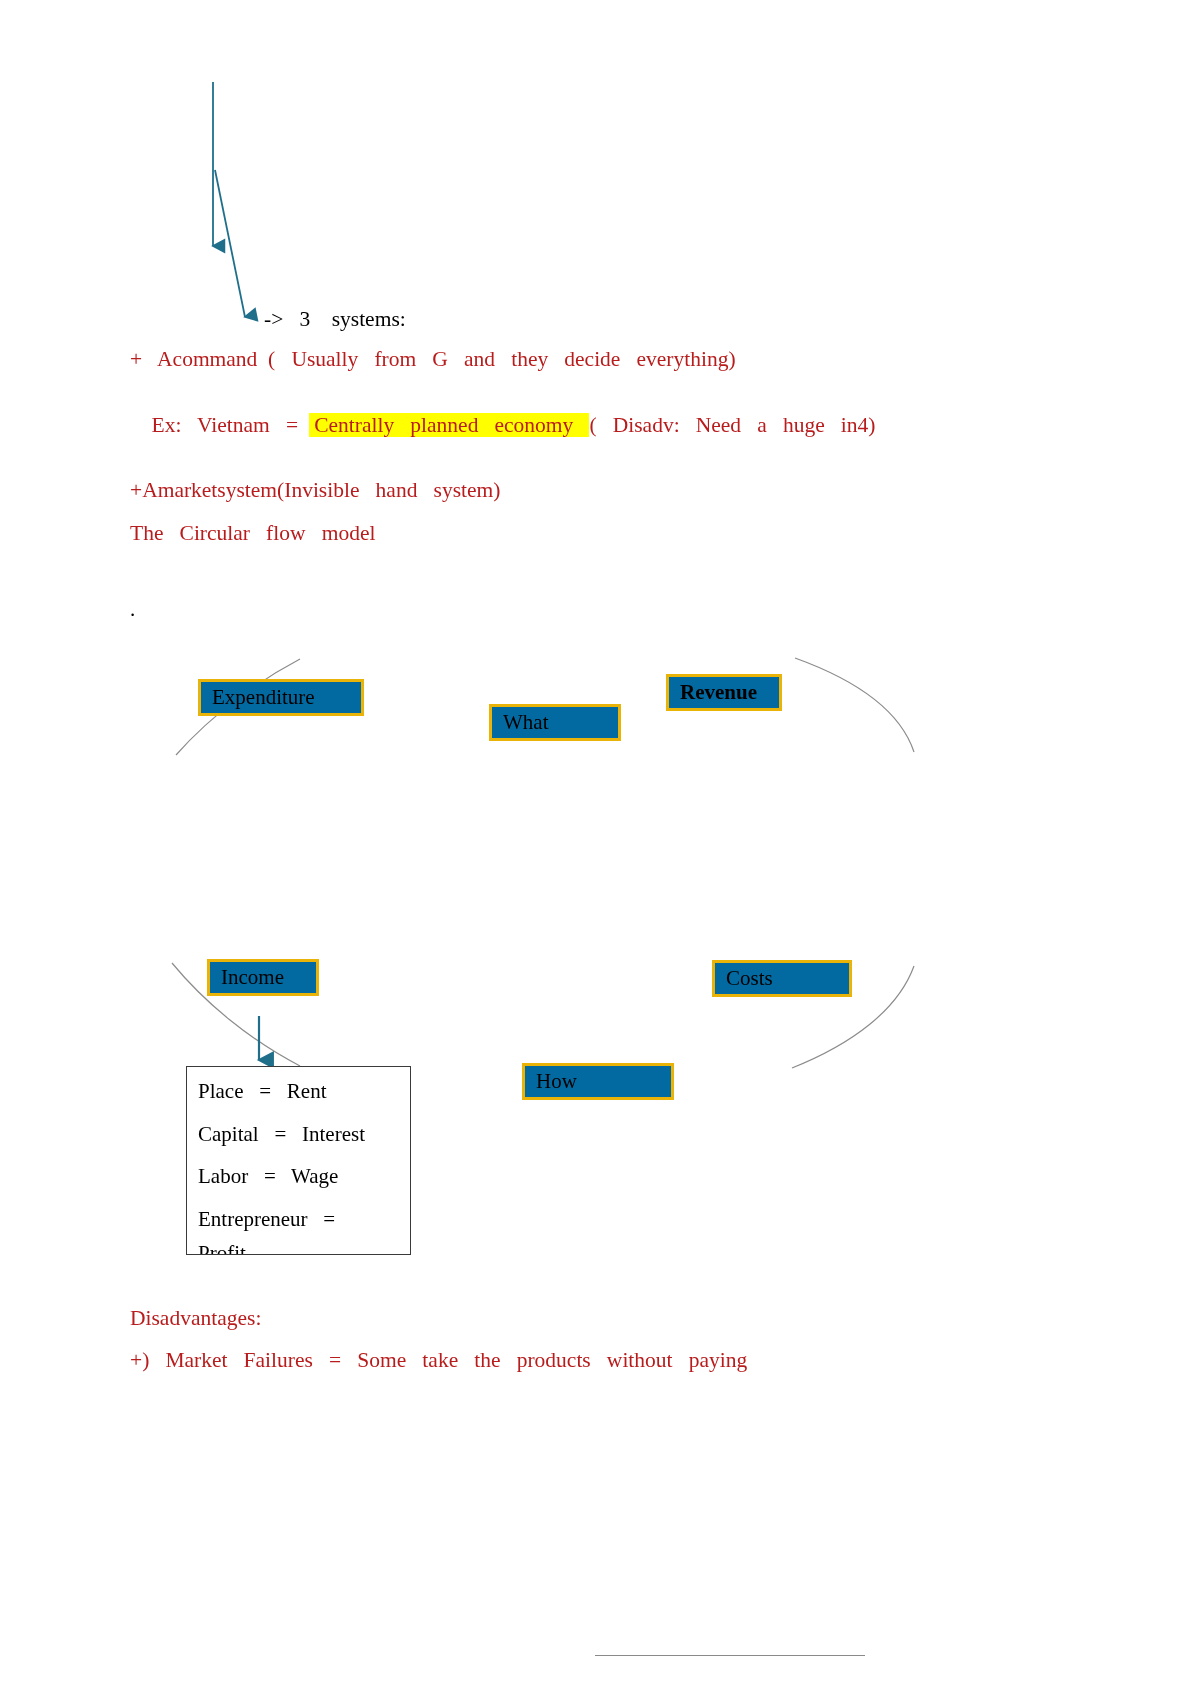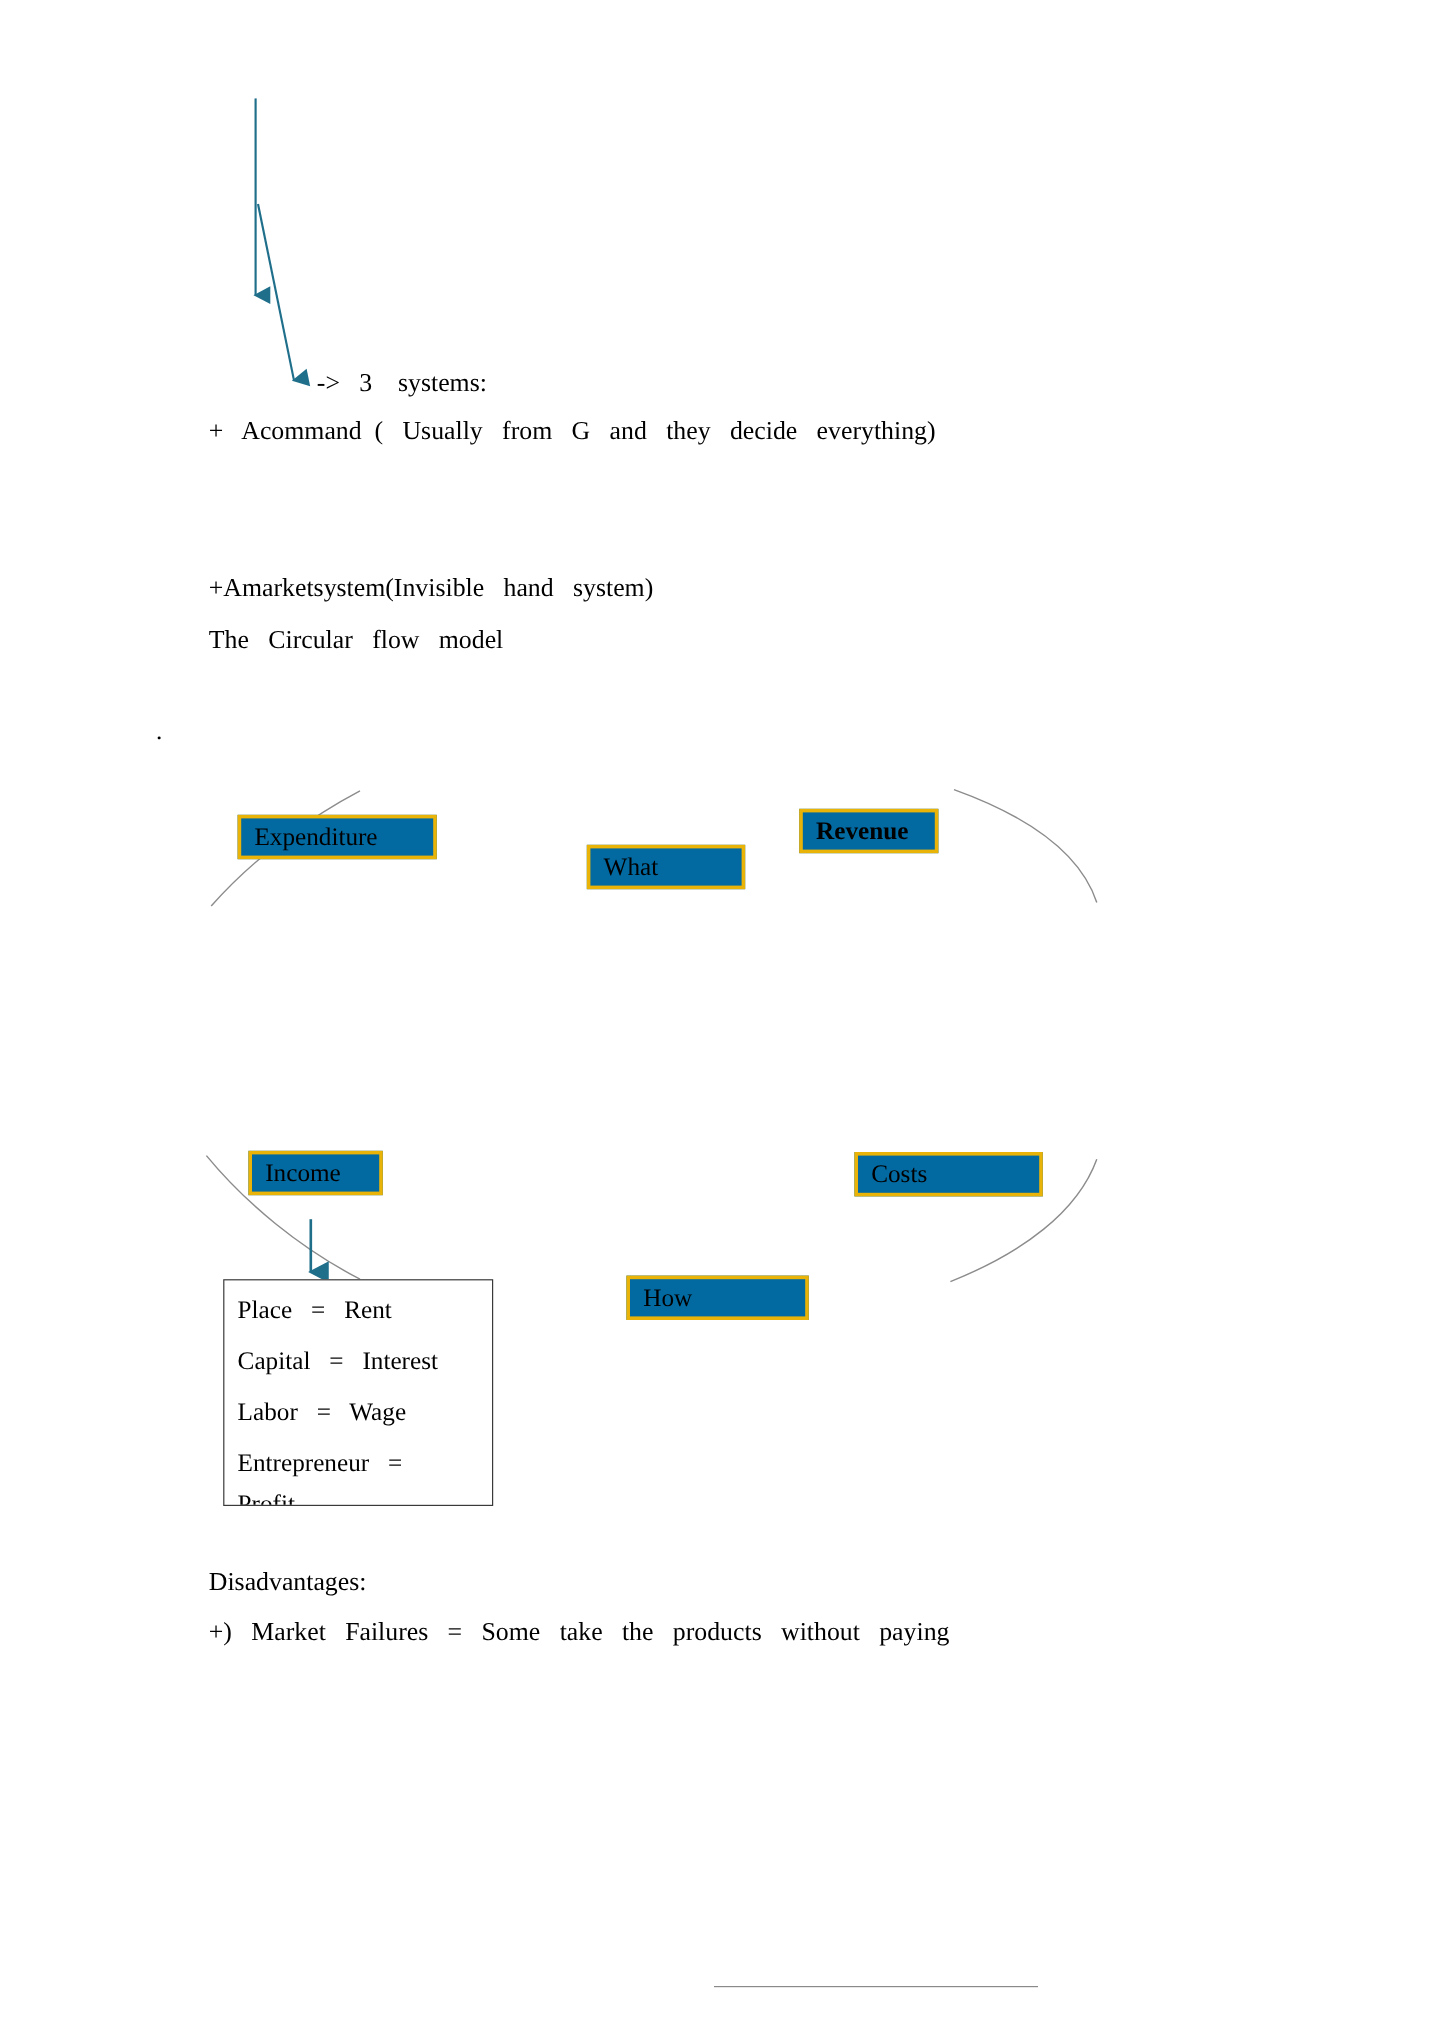--- a/index.html
+++ b/index.html
@@ -17,22 +17,21 @@
     height: 1685px;
     background: #ffffff;
     overflow: hidden;
   }
   
   .txt {
     position: absolute;
     font-size: 21.5px;
     line-height: 1.0;
     white-space: pre;
-    color: #000000;
-    margin-left: 44px;
+    color: #b91c1c;
   }
   .arrowline {
     position: absolute;
     font-size: 21.5px;
     white-space: pre;
   }
   .hl {
     background: #ffff00;
   }
   
@@ -124,36 +123,39 @@
 
     <g>
       <line x1="259" y1="1016" x2="259" y2="1060" stroke="#1f6f8b" stroke-width="2.2" marker-end="url(#ahead)"></line>
     </g>
   </svg>
 
   <div class="arrowline" style="left:264px; top:307px;">-&gt;   3    systems:</div>
 
   <div class="txt" style="left:130px; top:349px;">+   Acommand  (   Usually   from   G   and   they   decide   everything)</div>
 
+  <div class="txt" style="left:130px; top:393px;">
+    <span>Ex:   Vietnam   =  </span><span class="hl"> Centrally   planned   economy   </span><span>(   Disadv:   Need   a   huge   in4)</span>
+  </div>
 
   <div class="txt" style="left:130px; top:480px;">+Amarketsystem(Invisible   hand   system)</div>
 
   <div class="txt" style="left:130px; top:523px;">The   Circular   flow   model</div>
 
   <div class="dot" style="left:130px; top:597px;">.</div>
 
   <div class="dbox" style="left:198px; top:679px; width:166px; height:37px;">Expenditure</div>
 
   <div class="dbox" style="left:489px; top:704px; width:132px; height:37px;">What</div>
 
   <div class="dbox" style="left:666px; top:674px; width:116px; height:37px;font-weight:bold;">Revenue</div>
 
   <div class="dbox" style="left:207px; top:959px; width:112px; height:37px;">Income</div>
 
-  <div class="dbox" style="left:712px; top:960px; width:157px; height:37px;">Costs</div>
+  <div class="dbox" style="left:712px; top:960px; width:140px; height:37px;">Costs</div>
 
   <div class="dbox" style="left:522px; top:1063px; width:152px; height:37px;">How</div>
 
   <div class="listbox" style="left:186px; top:1066px; width:225px; height:189px;">
     <div class="row">Place   =   Rent</div>
     <div class="row">Capital   =   Interest</div>
     <div class="row">Labor   =   Wage</div>
     <div class="row">Entrepreneur   =</div>
     <div class="row" style="margin-top:-8px;">Profit</div>
   </div>

